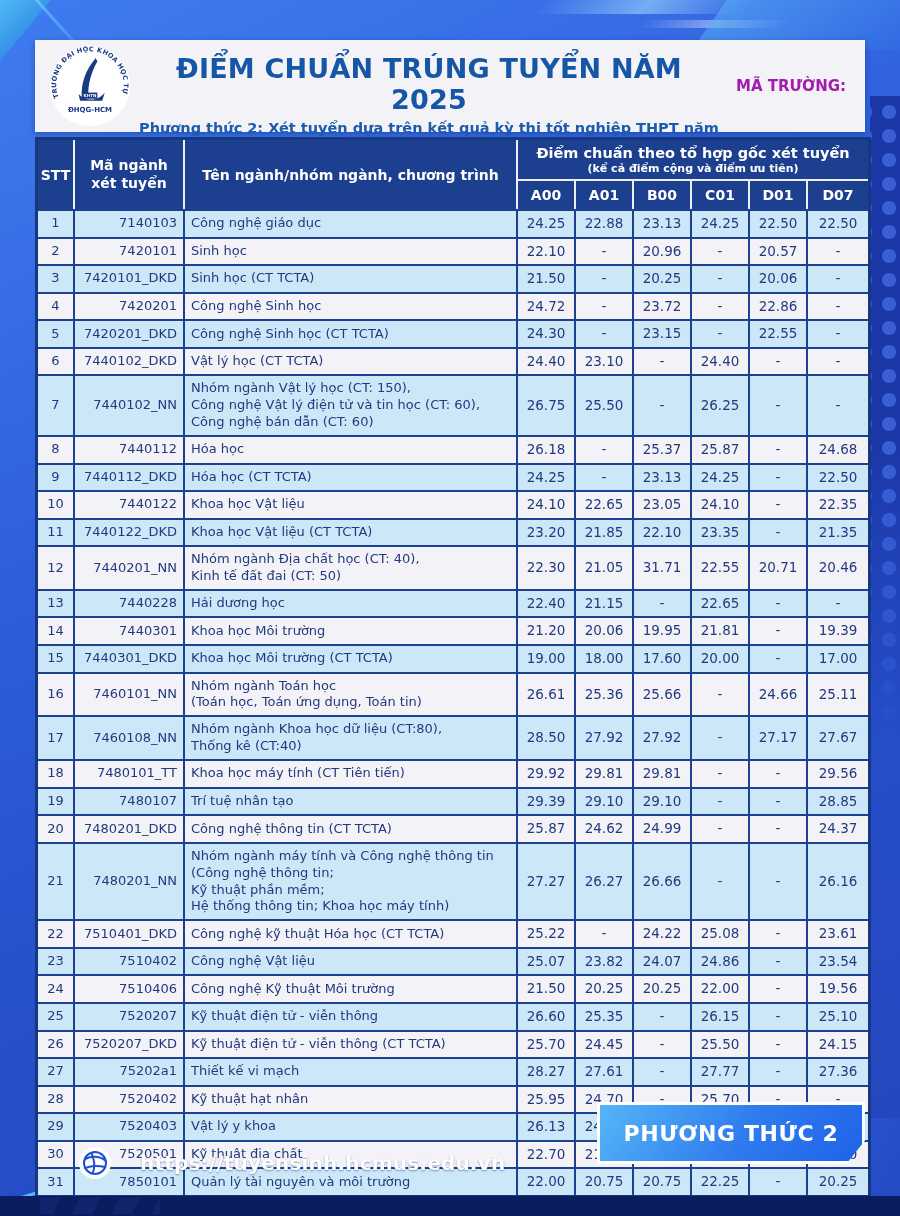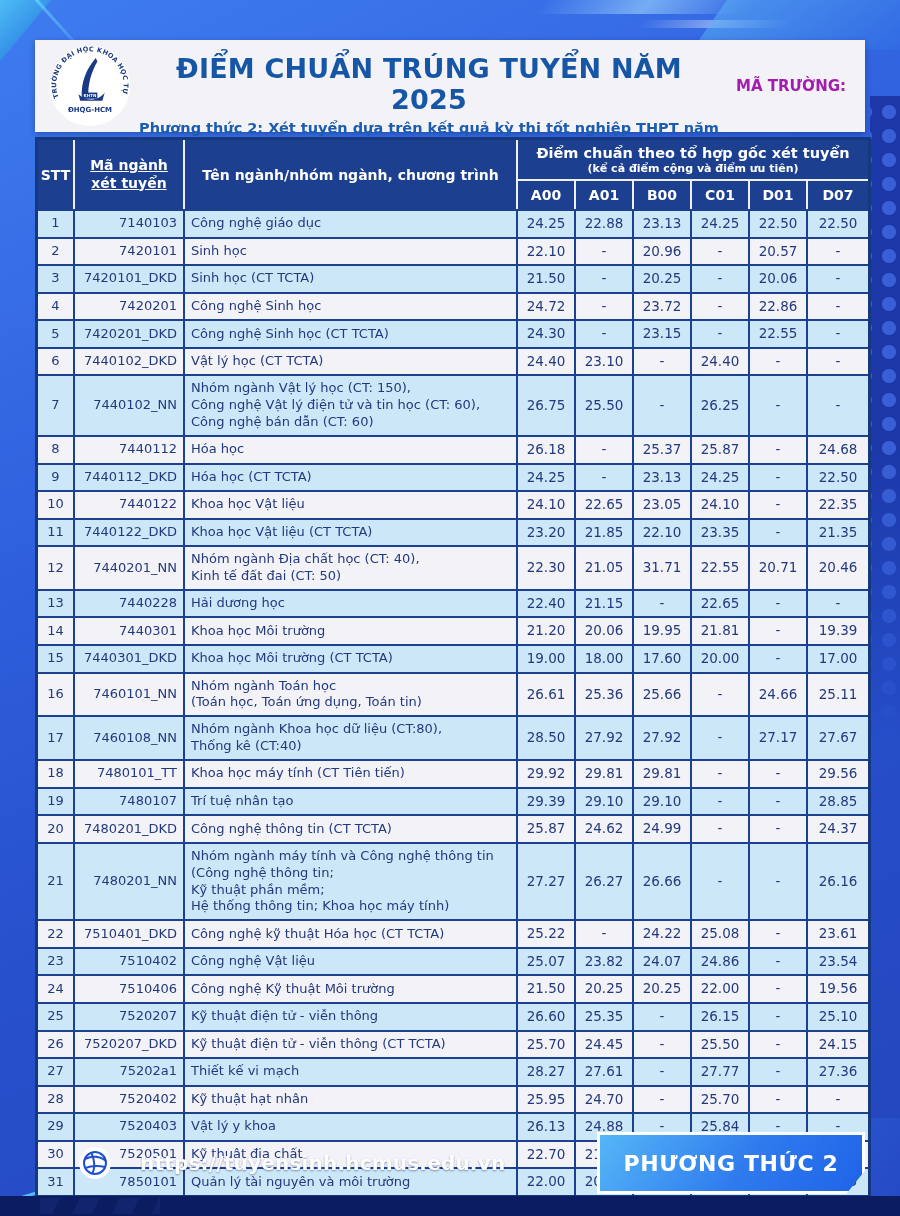--- a/index.html
+++ b/index.html
@@ -48,39 +48,39 @@
   .code-block{flex:0 0 auto;width:128px;text-align:center;margin-right:10px;}
   .code-label{color:#a21caf;font-size:15px;font-weight:bold;}
   .code-value{color:#16367c;font-size:38px;font-weight:bold;letter-spacing:1px;line-height:1.05;}
   
   .table-wrap{position:absolute;left:35px;top:137px;width:830px;}
   table{width:830px;border-collapse:separate;border-spacing:0;border:3px solid var(--navy);table-layout:fixed;}
   thead th{background:var(--head-bg);color:#fff;font-weight:bold;vertical-align:middle;text-align:center;}
   thead th{border-right:2px solid #eef0f8;}
   thead tr th:last-child{border-right:none;}
   th.h-stt{font-size:14px;}
-  th.h-code{font-size:14px;white-space:pre-line;line-height:1.25;text-decoration:underline;}
+  th.h-code{font-size:14px;white-space:pre-line;line-height:1.25;}
   th.h-name{font-size:14px;}
   th.h-group{border-bottom:2px solid #eef0f8;padding:5px 12px 4px;}
   .gh-title{font-size:14.5px;font-weight:bold;}
   .gh-sub{font-size:11px;font-weight:bold;margin-top:1px;}
   th.c-combo{font-size:14px;height:28px;}
   tbody td{border-right:2px solid var(--cell-border);border-top:2px solid var(--cell-border);
     color:var(--text-navy);font-size:13px;line-height:1.3;padding:4px 6px;vertical-align:middle;}
   tbody tr td:last-child{border-right:none;}
   tbody tr.row-odd td{background:var(--row-blue);}
   tbody tr.row-even td{background:var(--row-white);}
   td.c-stt{text-align:center;padding:4px 2px;}
   td.c-code{text-align:right;padding-left:8px;}
   td.c-name{text-align:left;}
   td.c-score{text-align:center;font-size:13.5px;}
   
   .url-row{position:absolute;left:78px;top:1146px;display:flex;align-items:center;gap:28px;}
   .url-text{color:#fff;font-size:20px;font-weight:bold;letter-spacing:.2px;text-shadow:0 1px 2px rgba(0,20,80,.4);}
-  .method-button{position:absolute;right:35px;top:1132px;width:268px;height:62px;
+  .method-button{position:absolute;right:35px;top:1102px;width:268px;height:62px;
     border:3px solid #fff;background:linear-gradient(125deg,#55b6f7 0%,#2f7bee 55%,#1f63e8 100%);
     clip-path:polygon(0 0,100% 0,100% 62%,93% 100%,0 100%);
     display:flex;align-items:center;justify-content:center;box-shadow:0 2px 8px rgba(0,20,90,.4);}
   .method-button span{color:#fff;font-size:22px;font-weight:bold;letter-spacing:.6px;}
 </style>
 </head>
 <body>
 
 <div class="page">
 

